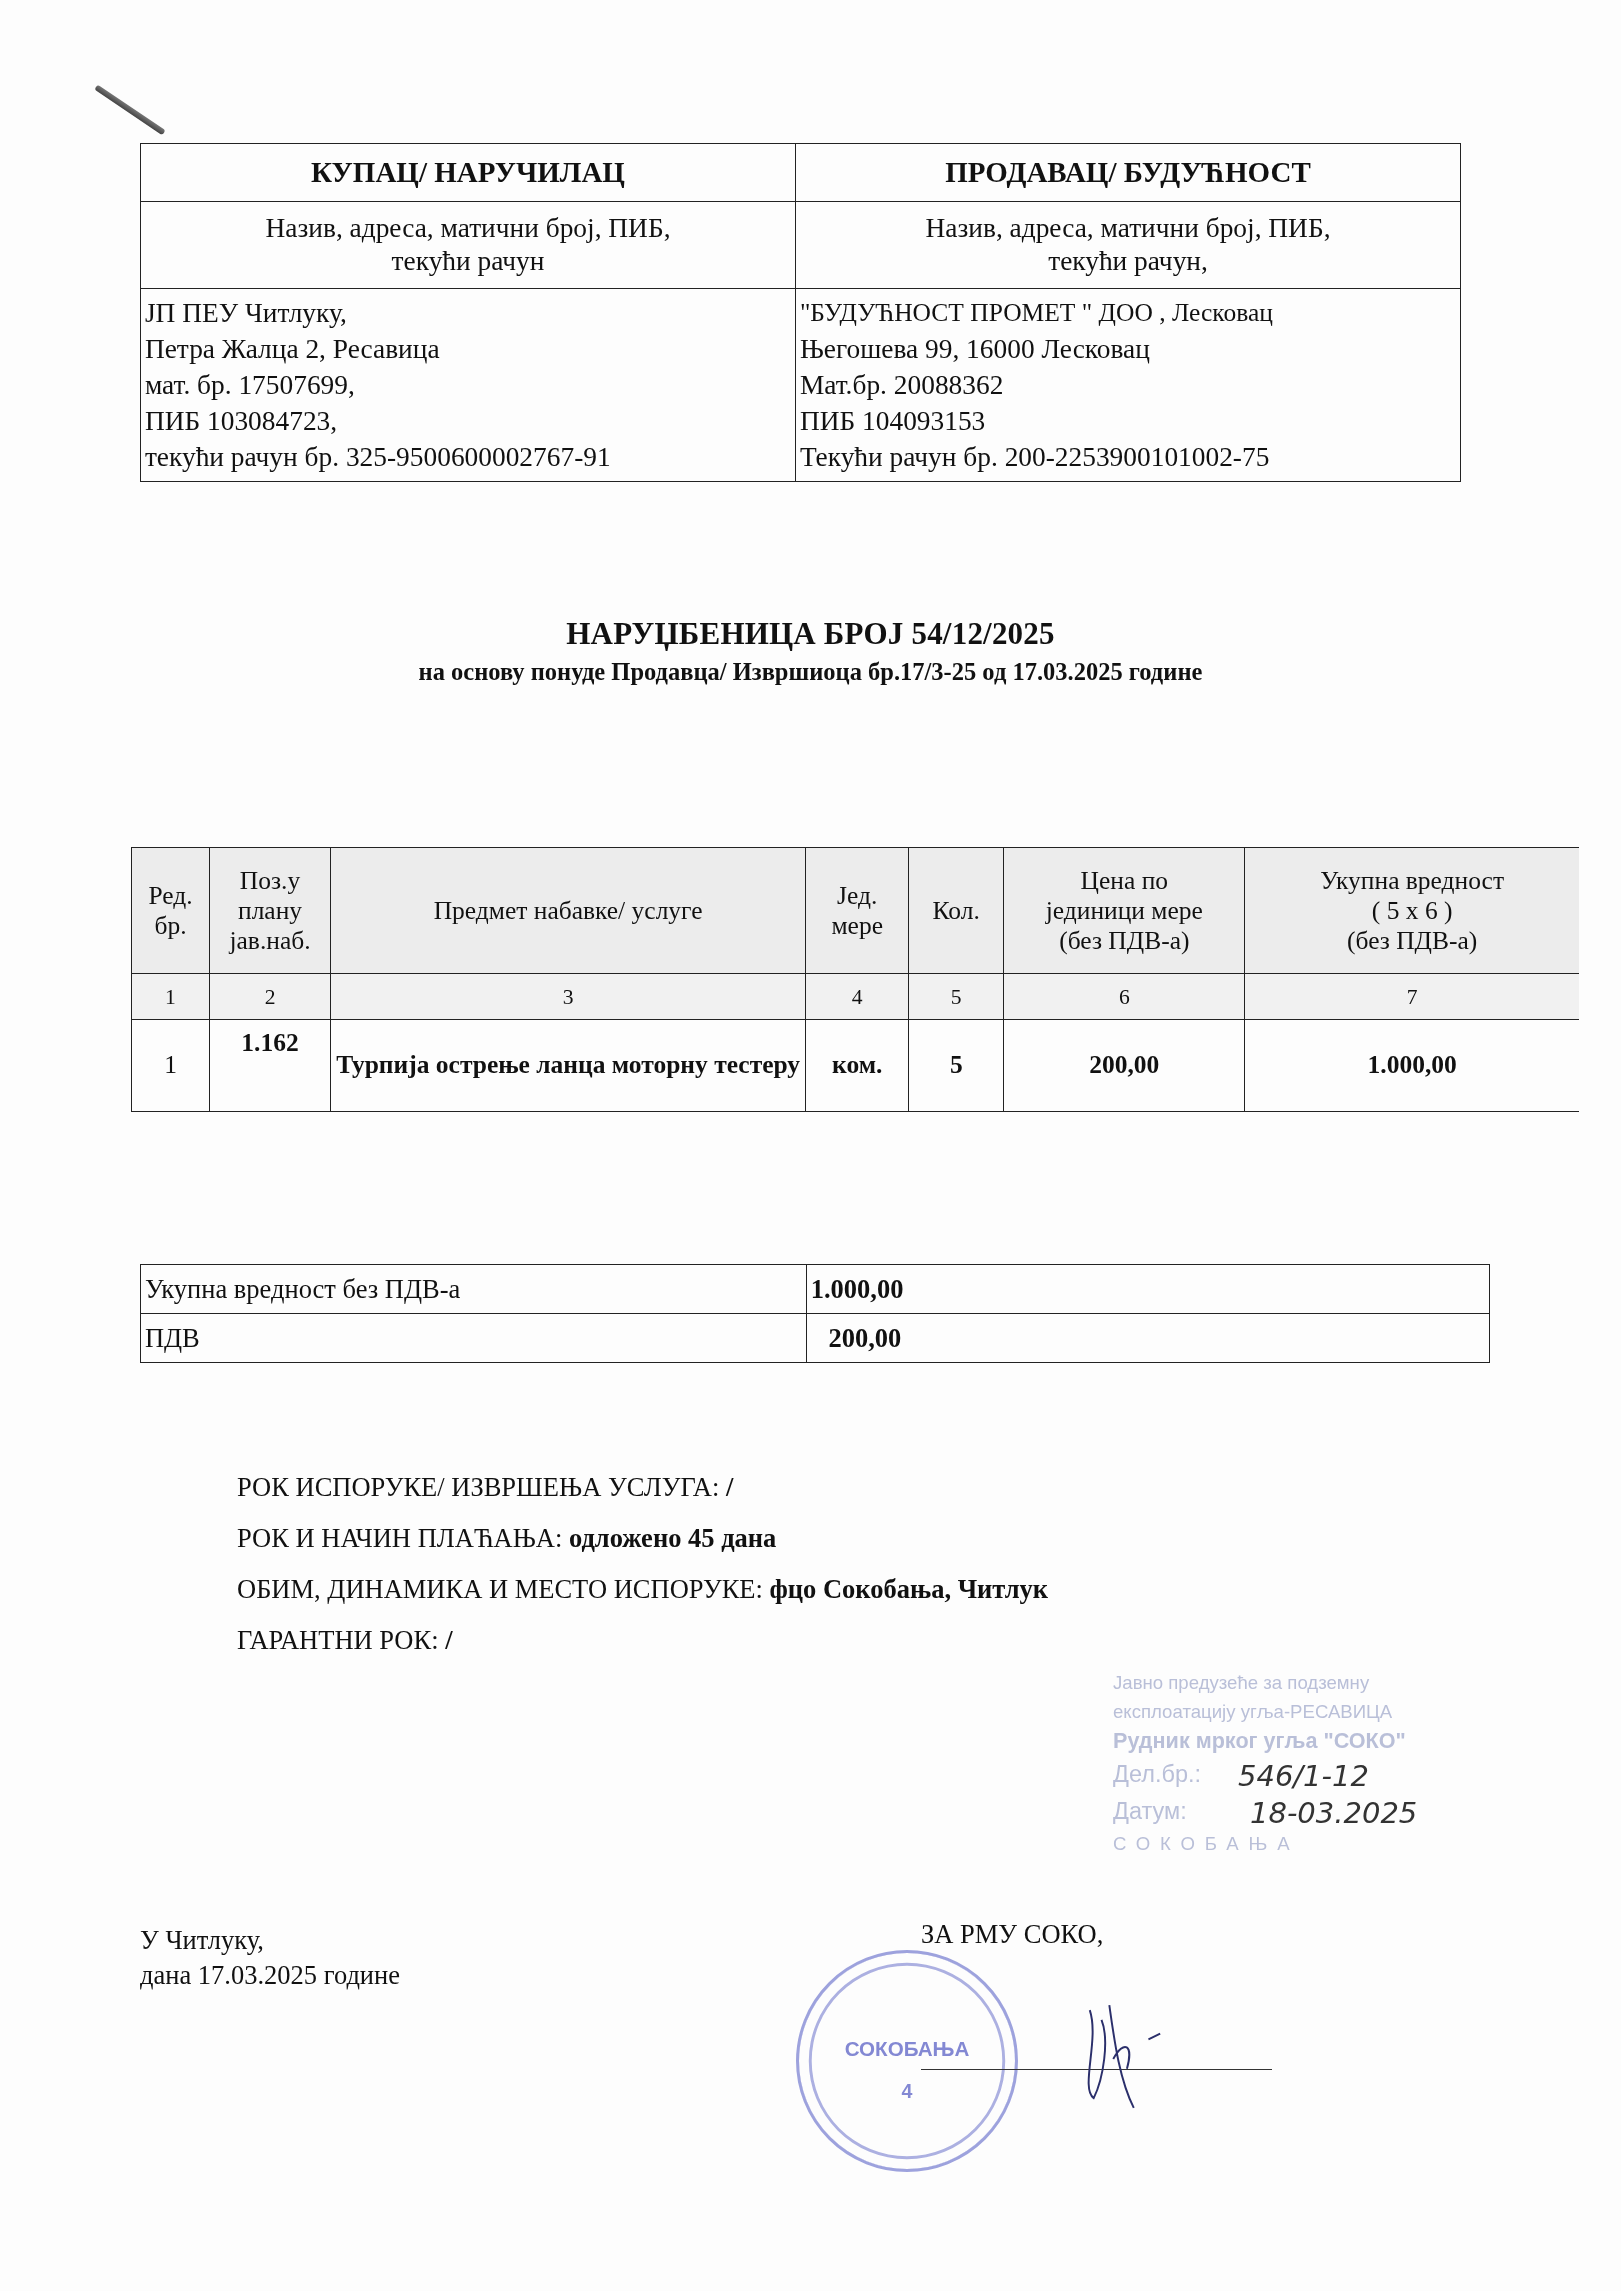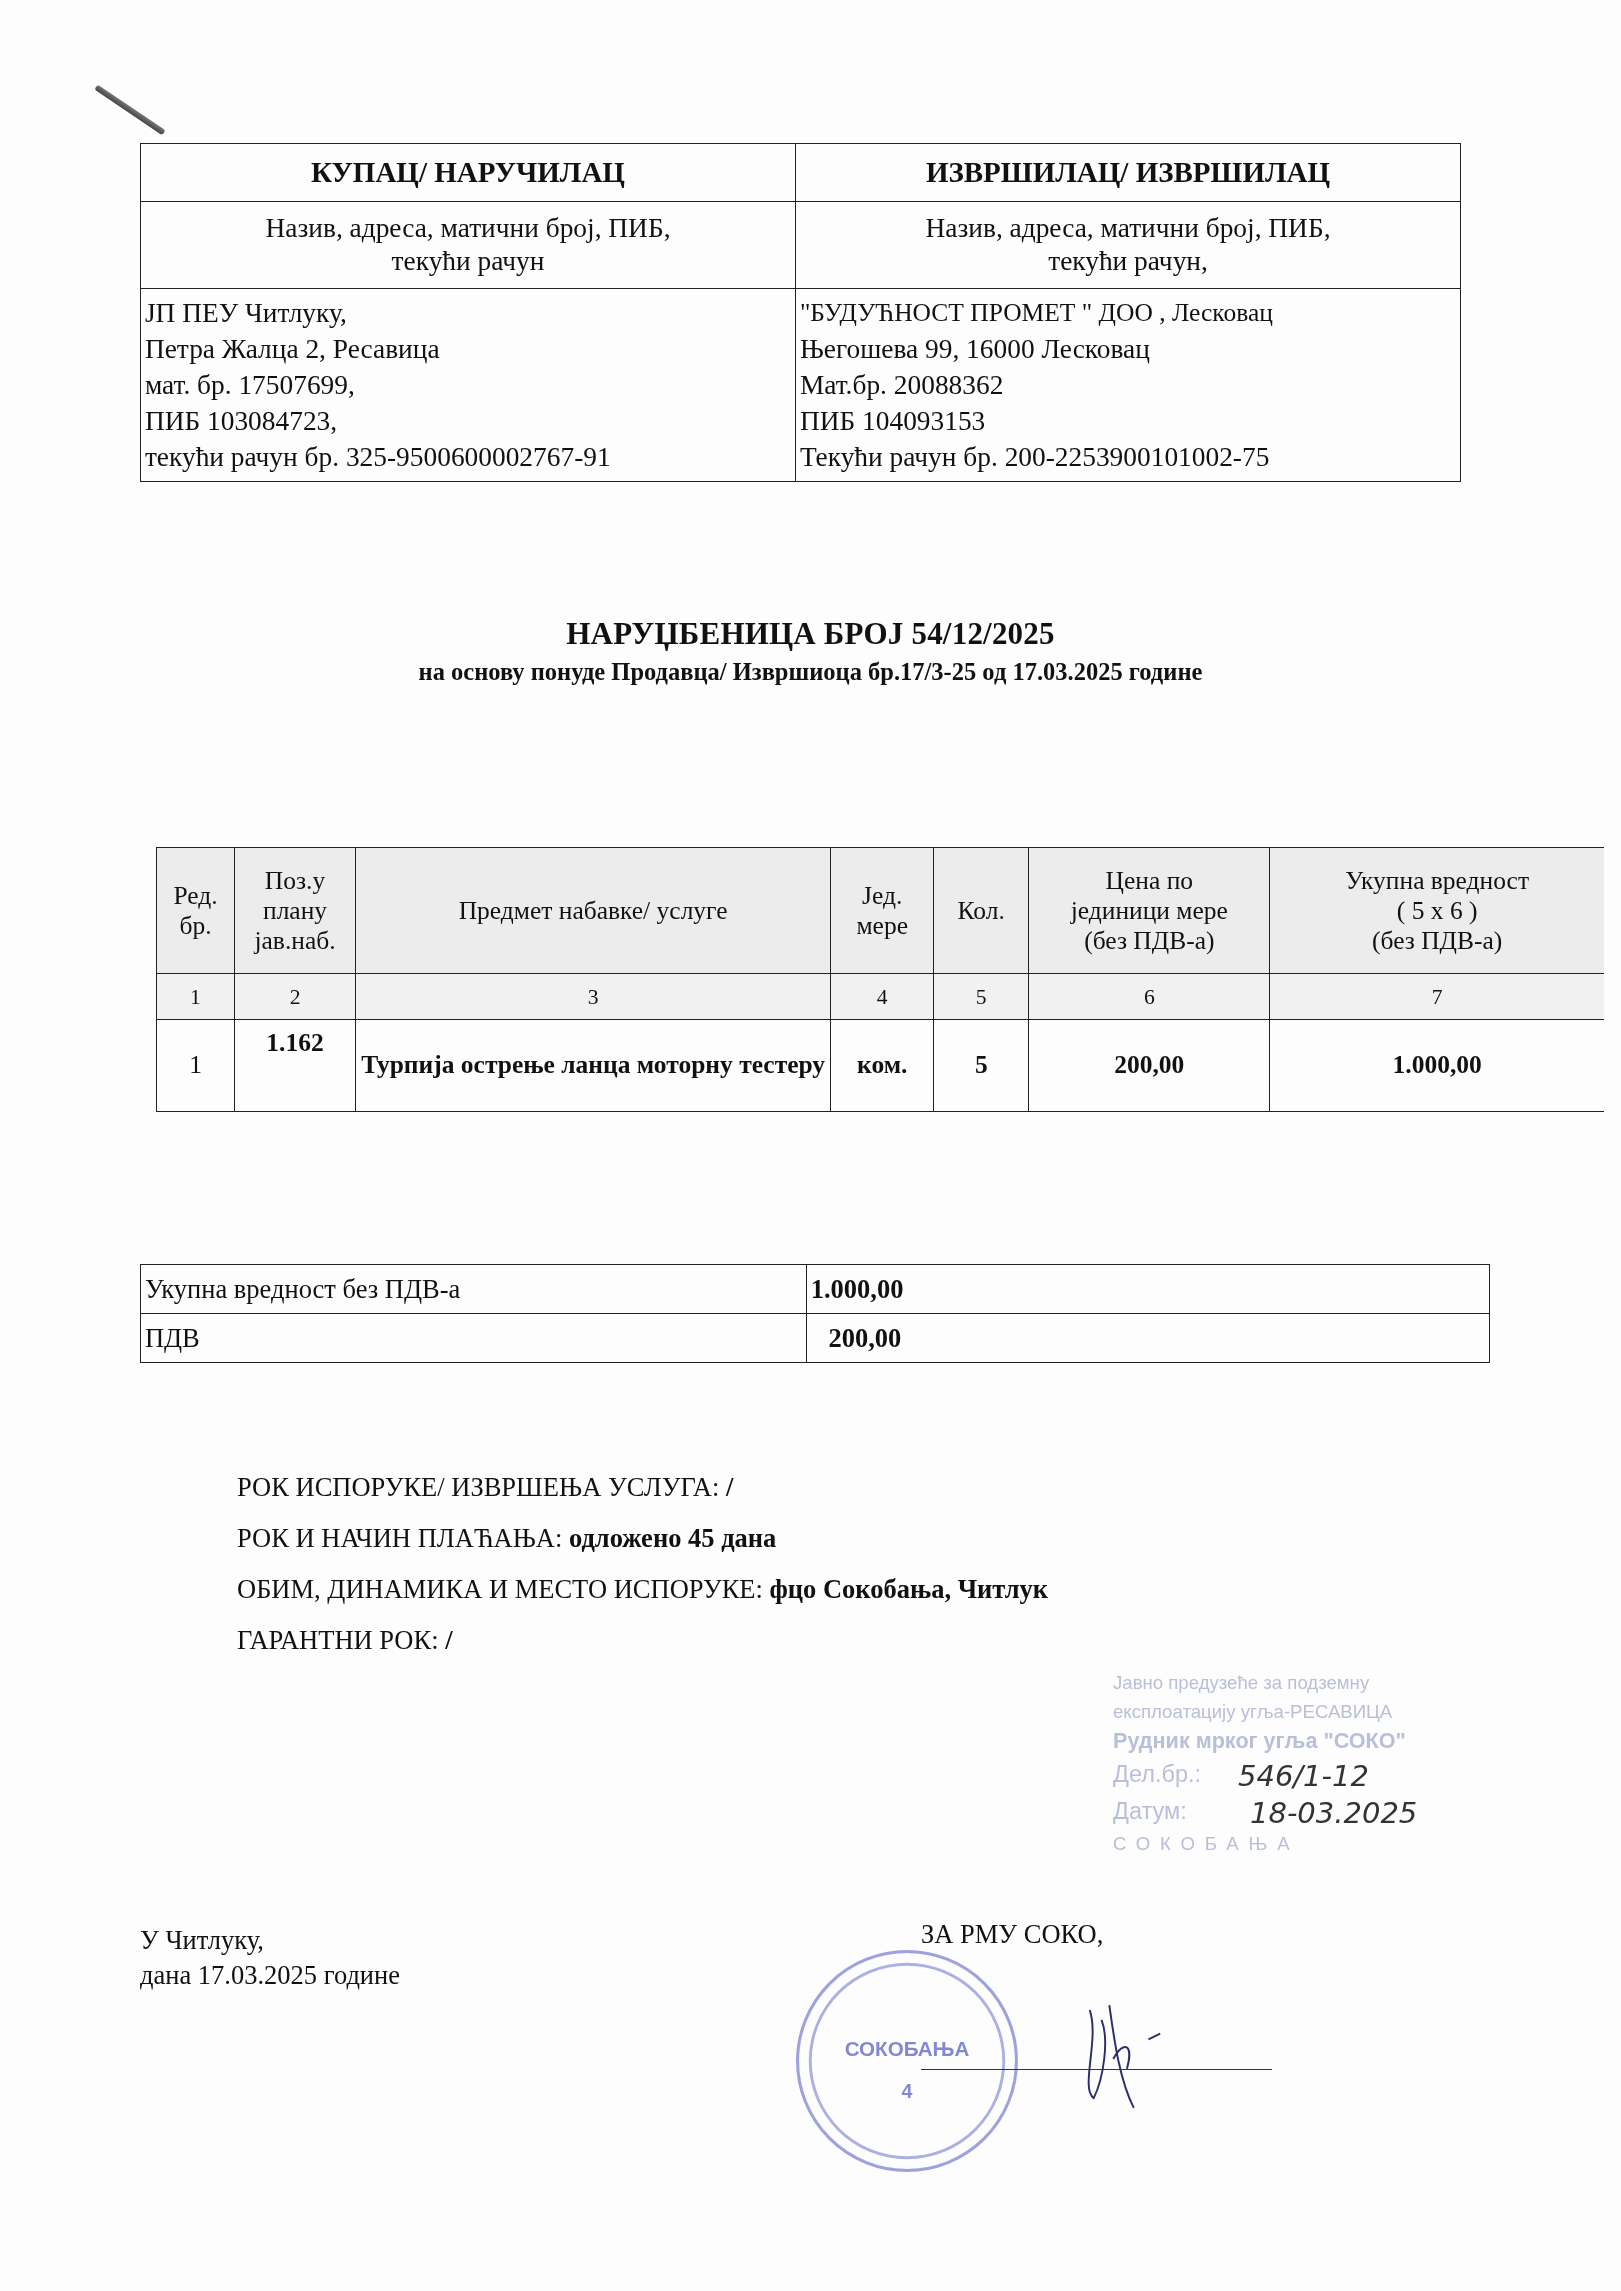--- a/index.html
+++ b/index.html
@@ -21,21 +21,21 @@
   .parties th { font-size: 29px; font-weight: bold; height: 55px; text-align: center; }
   .parties td.sub { text-align: center; height: 84px; line-height: 33px; }
   .parties td.det { text-align: left; vertical-align: top; padding: 5.9px 3.9px; line-height: 36px; height: 176px; }
   .parties .seller-line1 { font-size: 25.5px; }
 
   .title-block { position: absolute; left: 0; width: 1621px; top: 616px; text-align: center; }
   .title-main { font-size: 31px; font-weight: bold; letter-spacing: 0.2px; }
   .title-sub { font-size: 24.5px; font-weight: bold; margin-top: 5.9px; }
 
   
-  .items { left: 156px; top: 847px; width: 1448px; font-size: 25.5px; }
+  .items { left: 131px; top: 847px; width: 1448px; font-size: 25.5px; }
   .items td { text-align: center; line-height: 30px; }
   .items tr.head td { background: #ececec; height: 123px; }
   .items tr.nums td { background: #f1f1f1; height: 43px; font-size: 21.6px; }
   .items tr.row td { height: 82px; font-weight: bold; }
   .items td.last { border-right: none; }
   .items td.pos { vertical-align: top; padding-top: 7.8px; }
 
   
   .totals { left: 140px; top: 1264px; width: 1350px; font-size: 26.5px; }
   .totals td { height: 48px; padding: 0 3.9px; }
@@ -65,21 +65,21 @@
 </style>
 </head>
 <body>
 
 <div class="pen-mark"></div>
 
 <table class="parties">
   <tbody>
       <tr>
     <th>КУПАЦ/ НАРУЧИЛАЦ</th>
-    <th>ИЗВРШИЛАЦ/ ИЗВРШИЛАЦ</th>
+    <th>ПРОДАВАЦ/ БУДУЋНОСТ</th>
   </tr>
   <tr>
     <td class="sub">
       <div>Назив,  адреса, матични број, ПИБ,</div>
       <div>текући рачун</div>
     </td>
     <td class="sub">
       <div>Назив,  адреса, матични број, ПИБ,</div>
       <div>текући рачун,</div>
     </td>

